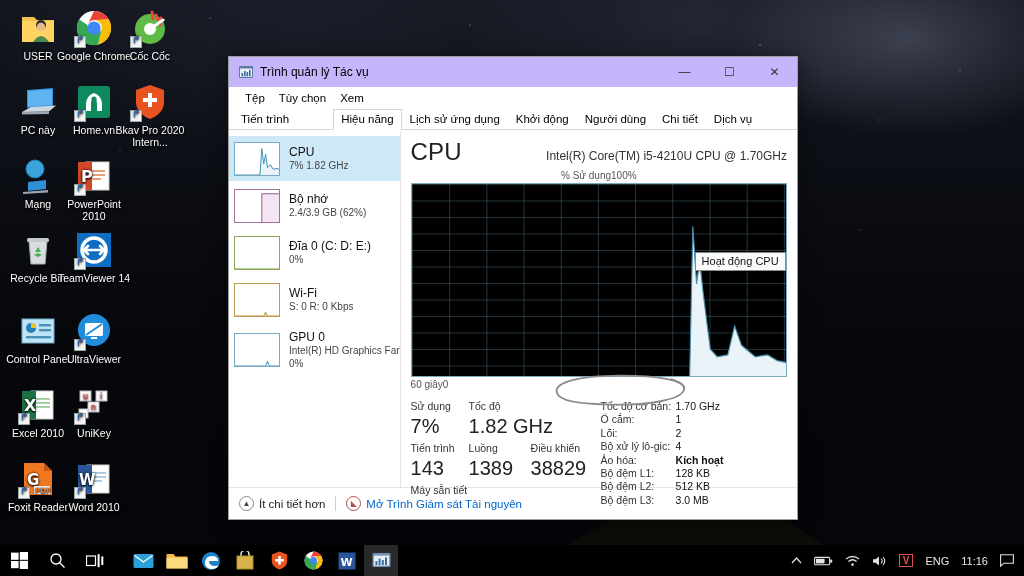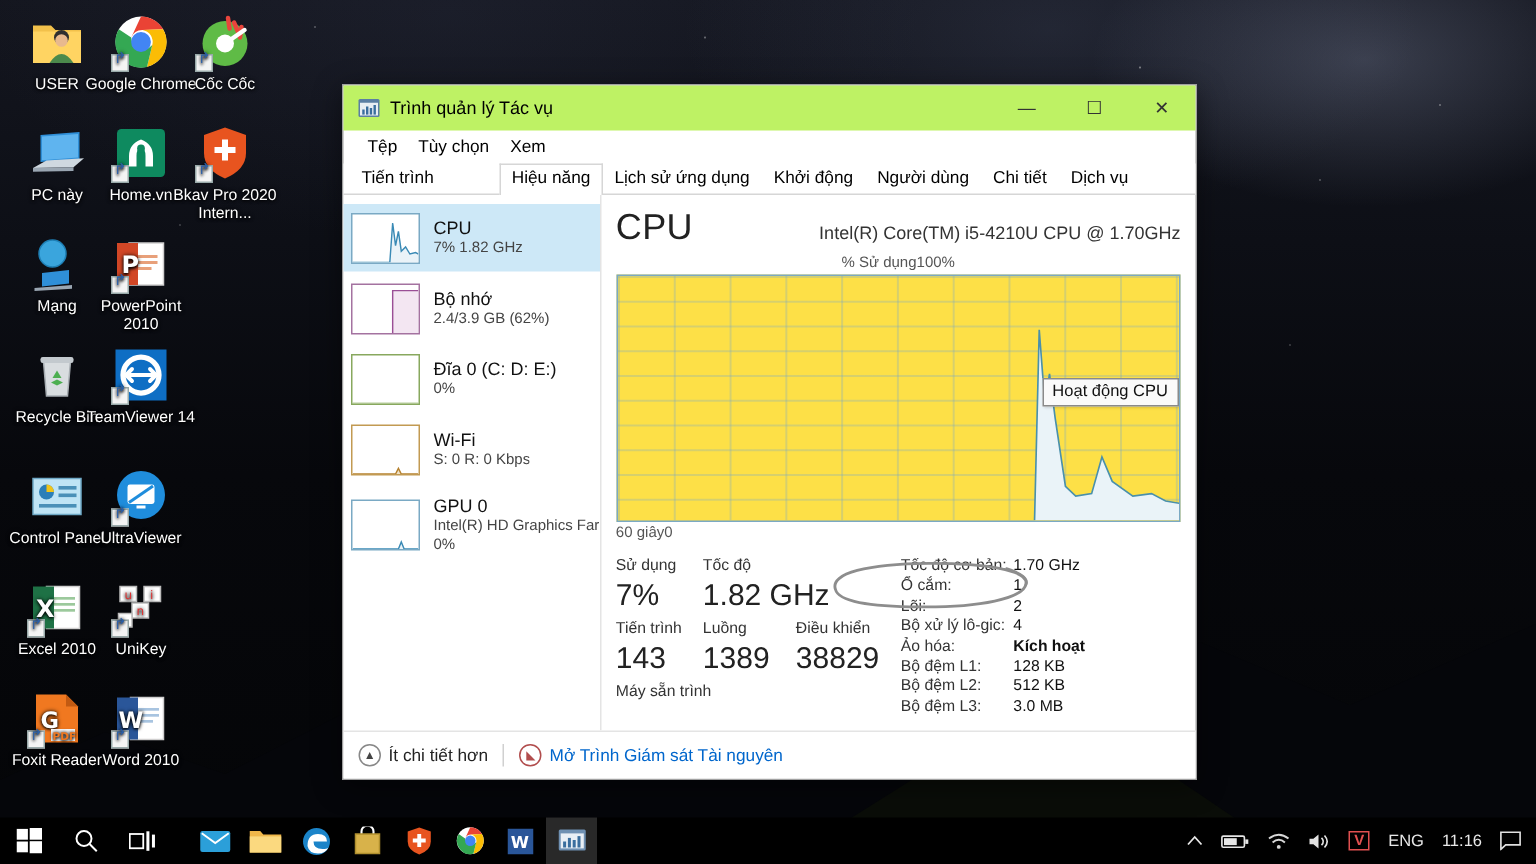--- a/index.html
+++ b/index.html
@@ -120,21 +120,21 @@
     width: 570px; height: 464px;
     background: #ffffff;
     border: 1px solid #a0a0a0;
     box-shadow: 0 4px 18px rgba(0,0,0,.45);
     display: flex; flex-direction: column;
     font-size: 12px; color: #000;
   }
   #tm-titlebar {
     height: 30px; flex: 0 0 30px;
     display: flex; align-items: center;
-    background: #bef264;
+    background: #c4b5fd;
     border-bottom: 0;
     justify-content: center;
   }
   #tm-title-icon { width: 16px; height: 16px; margin: 0 6px 0 9px; position: relative; }
   #tm-title-text { font-size: 12px; color: #000; }
   .wbtn {
     width: 45px; height: 29px;
     display: flex; align-items: center; justify-content: center;
     font-size: 12px; color: #333;
   }
@@ -215,24 +215,24 @@
     display: flex; align-items: baseline; justify-content: space-between;
   }
   #detail-title { font-size: 24px; font-weight: 400; color: #222; letter-spacing: .2px; }
   #detail-model { font-size: 12px; color: #333; }
   #graph-labels {
     display: flex; justify-content: center;
     font-size: 10px; color: #555;
     margin-top: 4px; margin-bottom: 2px;
   }
   #graph-box {
-    height: 165px;
+    height: 194px;
     border: 1px solid #7aa9c4;
     position: relative;
-    background: #fde047;
+    background: #000000;
     overflow: hidden;
   }
   #graph-grid {
     position: absolute; inset: 0;
     background-image:
       linear-gradient(to right, rgba(122,169,196,.30) 1px, transparent 1px),
       linear-gradient(to bottom, rgba(122,169,196,.30) 1px, transparent 1px);
     background-size: 37.2px 16.5px;
   }
   #graph-svg { position: absolute; inset: 0; width: 100%; height: 100%; }
@@ -694,21 +694,21 @@
                 <div class="stat-lbl">Luồng</div>
                 <div class="stat-val">1389</div>
               </div>
               <div class="stat-cell w-handle">
                 <div class="stat-lbl">Điều khiển</div>
                 <div class="stat-val">38829</div>
               </div>
             </div>
             <div class="stat-row">
               <div class="stat-cell">
-                <div class="stat-lbl">Máy sẵn trình</div>
+                <div class="stat-lbl">Máy sẵn tiết</div>
               </div>
             </div>
           </div>
 
           <div id="stats-right">
             <div class="kv">
               <span class="k">Tốc độ cơ bản:</span>
               <span class="v">1.70 GHz</span>
             </div>
             <div class="kv">

